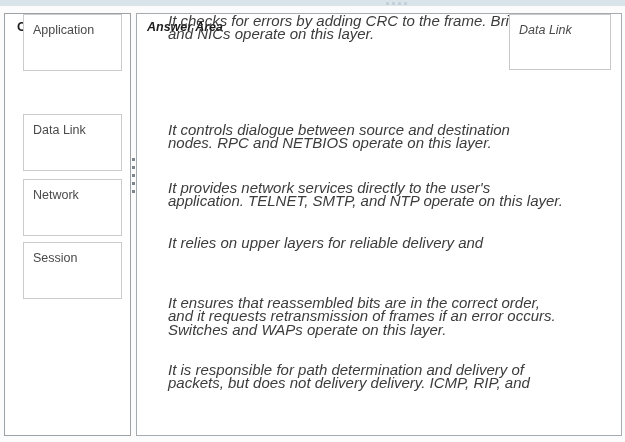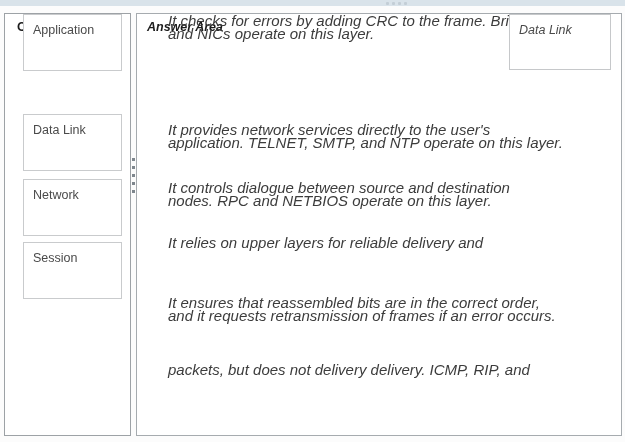--- a/index.html
+++ b/index.html
@@ -142,35 +142,37 @@
       <i></i>
       <i></i>
       <i></i>
       <i></i>
   </div>
 
   <div class="panel answer-panel">
     <div class="panel-title">Answer Area</div>
 
     <div class="desc">
+      <div class="line">It controls dialogue between source and destination</div>
+      <div class="line">nodes. RPC and NETBIOS operate on this layer.</div>
+    </div>
+    <div class="desc">
       <div class="line">It provides network services directly to the user's</div>
       <div class="line">application. TELNET, SMTP, and NTP operate on this layer.</div>
-    </div>
-    <div class="desc">
-      <div class="line">It controls dialogue between source and destination</div>
-      <div class="line">nodes. RPC and NETBIOS operate on this layer.</div>
     </div>
     <div class="desc">
       <div class="line">It relies on upper layers for reliable delivery and</div>
     </div>
     <div class="desc">
       <div class="line">It ensures that reassembled bits are in the correct order,</div>
       <div class="line">and it requests retransmission of frames if an error occurs.</div>
+      <div class="line">Switches and WAPs operate on this layer.</div>
     </div>
     <div class="desc">
+      <div class="line">It is responsible for path determination and delivery of</div>
       <div class="line">packets, but does not delivery delivery. ICMP, RIP, and</div>
     </div>
     <div class="desc">
       <div class="line">It checks for errors by adding CRC to the frame. Bridges</div>
       <div class="line">and NICs operate on this layer.</div>
     </div>
 
     <div class="slot">Application</div>
     <div class="slot">Session</div>
     <div class="slot">Network</div>

